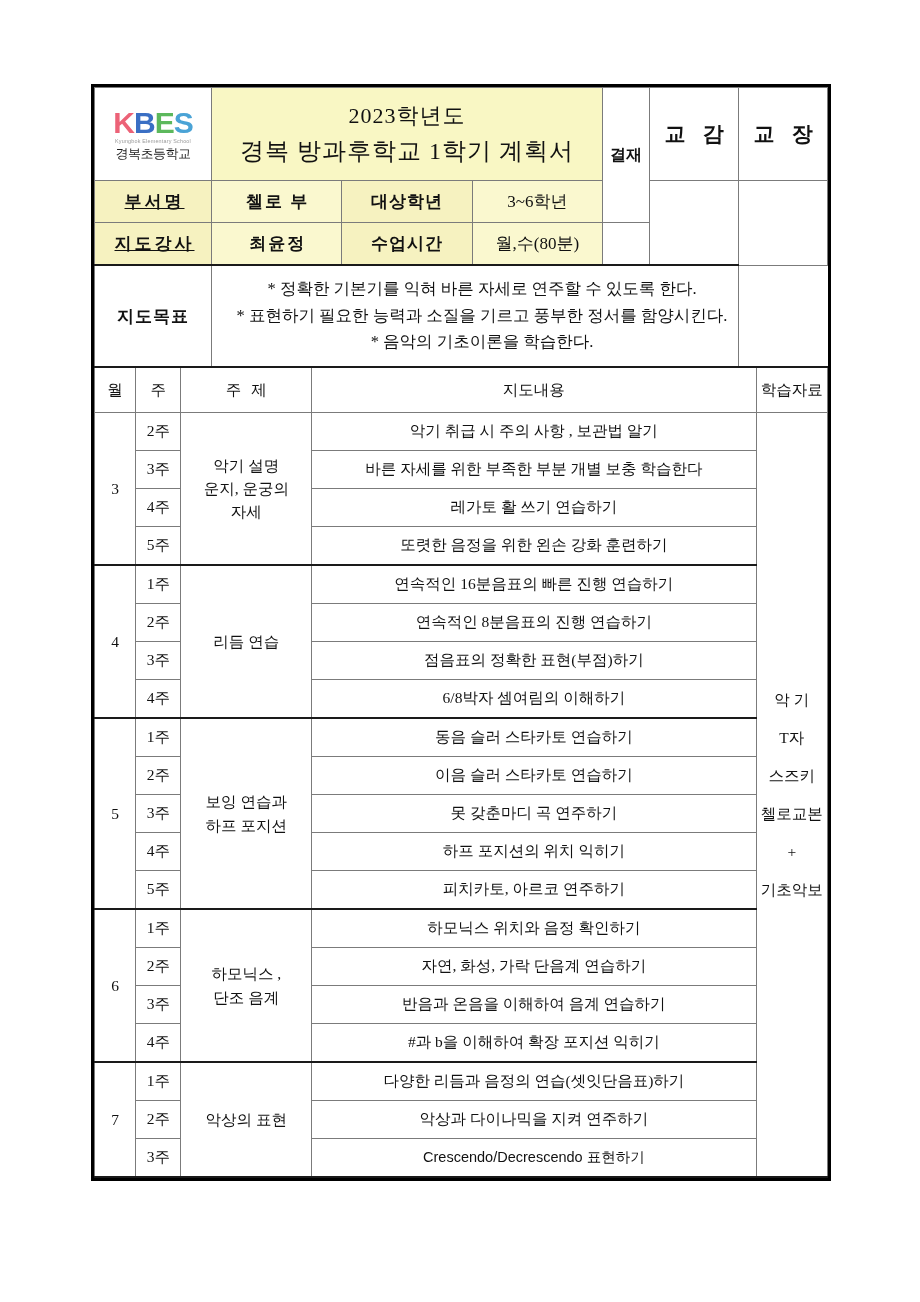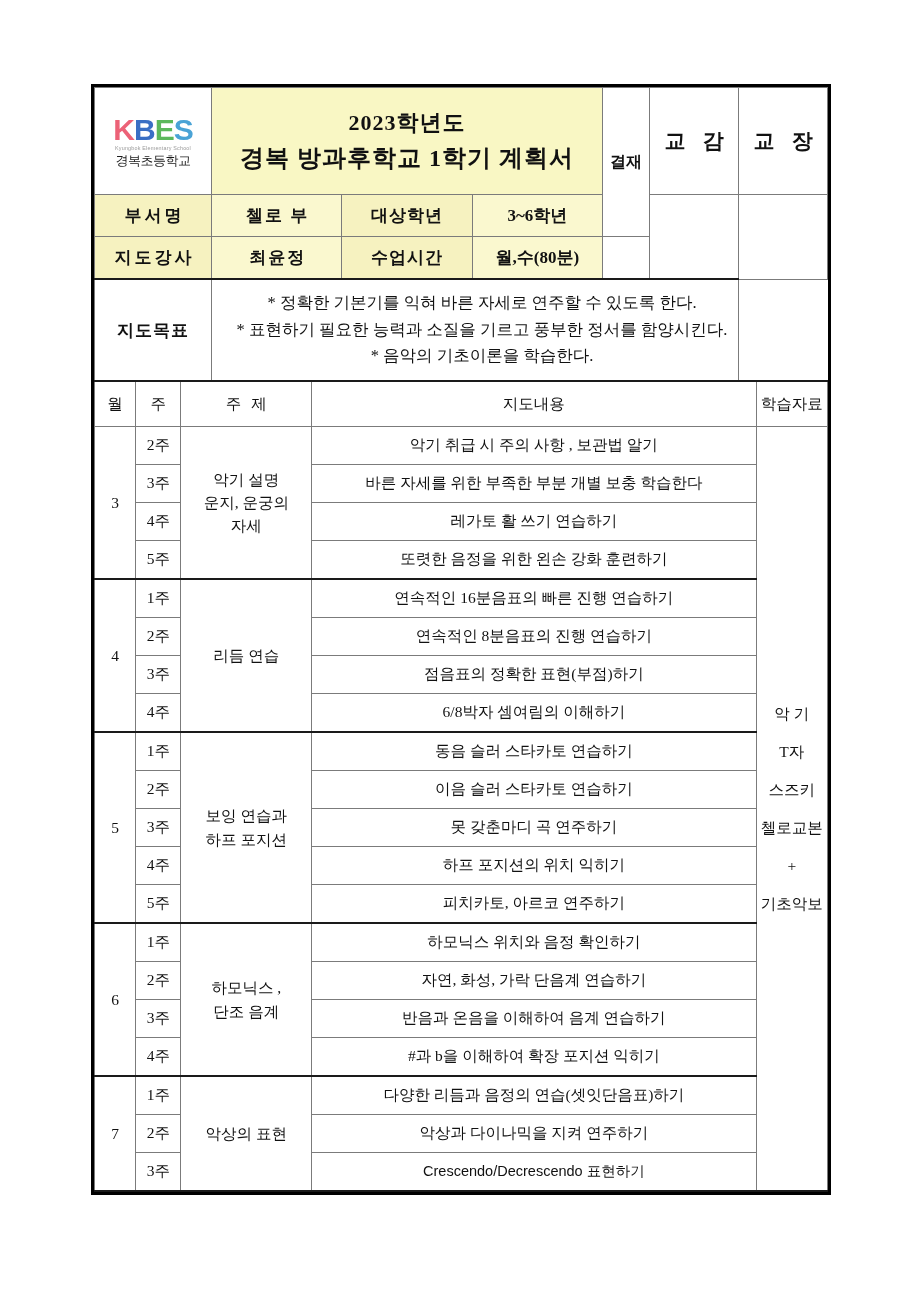--- a/index.html
+++ b/index.html
@@ -45,21 +45,21 @@
     text-align: center;
     vertical-align: middle;
     background: #ffffff;
   }
 
   
   .hdr-logo {
     width: 116px;
     height: 86px;
     background: #ffffff;
-    padding: 10px 0 !important;
+    padding: 3px 0 !important;
     border-radius: 19px;
   }
   .logo-wrap {
     display: flex;
     flex-direction: column;
     align-items: center;
     justify-content: center;
     line-height: 1;
   }
   .logo-kbes {
@@ -83,21 +83,21 @@
   .logo-kor {
     font-family: "Liberation Sans", sans-serif;
     font-weight: normal;
     font-size: 13px;
     color: #1b1b1b;
     letter-spacing: -0.5px;
   }
 
   .hdr-title {
     background: #f9f7c4 !important;
-    font-weight: bold;
+    font-weight: normal;
     line-height: 1.45;
     padding: 6px 20px !important;
   }
   .hdr-title .t1 { font-size: 22px; letter-spacing: 1px; display:block; }
   .hdr-title .t2 { font-size: 24px; letter-spacing: 1px; display:block; margin-top: 2px;}
 
   .appr-label {
     width: 46px;
     background: #ffffff !important;
     font-weight: bold;
@@ -114,39 +114,40 @@
   .appr-sign { height: 52px; }
 
   .lbl-cell {
     background: #f6f2c0 !important;
     font-weight: bold;
     font-size: 17px;
     letter-spacing: 3px;
     text-indent: 3px;
     height: 41px;
     width: 116px;
+    text-decoration: underline;
   }
   .val-cell {
     background: #faf8cf !important;
     font-weight: bold;
     font-size: 17px;
     letter-spacing: 2px;
     text-indent: 2px;
   }
   .val-dept { width: 176px; }
   .sub-lbl {
     background: #f6f2c0 !important;
     font-weight: bold;
     font-size: 17px;
     width: 102px;
     letter-spacing: 1px;
   }
   .sub-val {
     background: #faf8cf !important;
-    font-weight: bold;
+    font-weight: normal;
     font-size: 17px;
     width: 122px;
   }
 
   
   .goal-lbl {
     width: 116px;
     font-weight: bold;
     font-size: 17px;
     letter-spacing: 1px;

